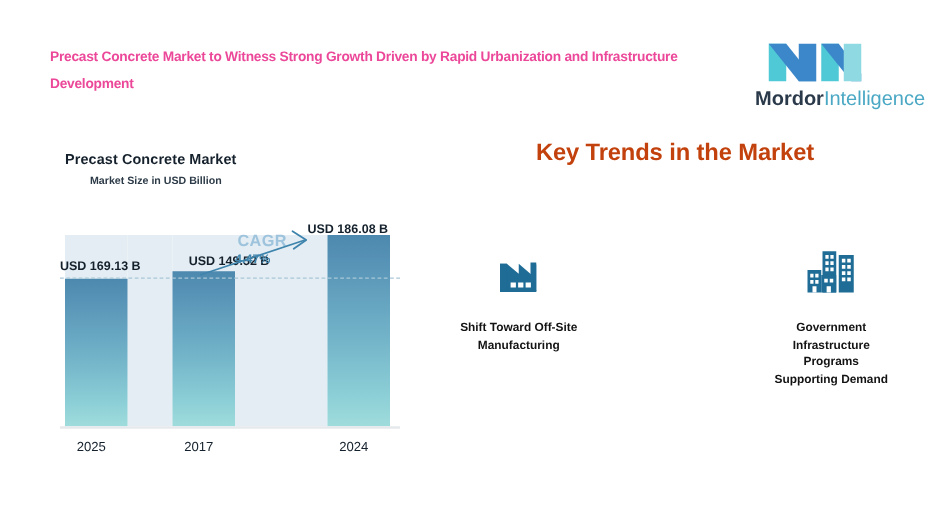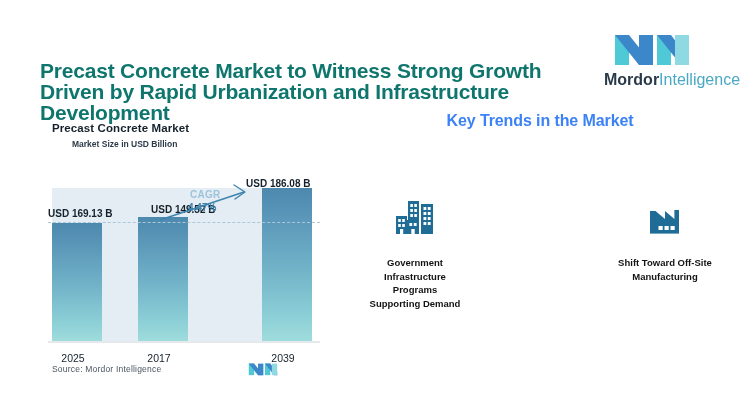--- a/index.html
+++ b/index.html
@@ -20,26 +20,25 @@
   
   #header {
     position: absolute;
     left: 0; top: 0;
     width: 750px; height: 100px;
   }
   #page-title {
     position: absolute;
     left: 40px; top: 36px;
     width: 520px;
-    font-size: 21px;
+    font-size: 11px;
     font-weight: bold;
     line-height: 21px;
     letter-spacing: -0.2px;
-    color: #0f766e;
-    margin-top: 24px;
+    color: #ec4899;
   }
 
   
   #brand-logo {
     position: absolute;
     left: 604px; top: 31px;
     width: 96px; height: 58px;
   }
   #brand-logo .mark {
     position: relative;
@@ -119,21 +118,21 @@
   .tick-label {
     position: absolute;
     font-size: 10.5px;
     font-weight: normal;
     color: #15212c;
     text-align: center;
     white-space: nowrap;
   }
   #cagr-word {
     position: absolute;
-    font-size: 10px;
+    font-size: 13px;
     font-weight: bold;
     color: #9ec3dc;
     letter-spacing: 0.3px;
   }
   #cagr-value {
     position: absolute;
     font-size: 10px;
     font-weight: bold;
     color: #3f84ad;
   }
@@ -166,24 +165,24 @@
   #trends-panel {
     position: absolute;
     left: 360px; top: 112px;
     width: 360px; height: 280px;
   }
   #trends-heading {
     position: absolute;
     left: 0; top: 0;
     width: 360px;
     text-align: center;
-    font-size: 16px;
+    font-size: 19px;
     font-weight: bold;
     letter-spacing: -0.1px;
-    color: #3b82f6;
+    color: #c2410c;
   }
   #trend-cards {
     position: absolute;
     left: 0; top: 82px;
     width: 360px;
     display: flex;
     flex-direction: row;
     justify-content: space-between;
     align-items: flex-start;
   }
@@ -261,92 +260,79 @@
     <div id="cagr-value" style="left:140px; bottom:134px;">4.47%</div>
 
     <svg id="cagr-arrow" viewBox="0 0 272 175">
       <line x1="112" y1="48" x2="196" y2="20" stroke="#3f84ad" stroke-width="1.4"></line>
       <polyline points="186,13 197,20 187,27" fill="none" stroke="#3f84ad" stroke-width="1.4" stroke-linecap="round" stroke-linejoin="round"></polyline>
     </svg>
   </div>
 
   <div class="tick-label" style="left:8px;  top:230px; width:50px;">2025</div>
   <div class="tick-label" style="left:94px; top:230px; width:50px;">2017</div>
-  <div class="tick-label" style="left:218px;top:230px; width:50px;">2039</div>
-
-  <div id="source-row">
-    <div id="source-text">Source:  Mordor Intelligence</div>
-    <div id="source-logo">
-      <svg width="30" height="14" viewBox="0 0 78 36">
-        <polygon points="2,34 2,4 16,4 16,34" fill="#4fc9d6"></polygon>
-        <polygon points="2,4 16,4 40,34 26,34" fill="#3b87c9"></polygon>
-        <polygon points="26,34 26,4 40,4 40,34" fill="#3b87c9"></polygon>
-        <polygon points="44,34 44,4 58,4 58,34" fill="#4fc9d6"></polygon>
-        <polygon points="44,4 58,4 76,28 76,34 68,34" fill="#3b87c9"></polygon>
-        <polygon points="62,34 62,4 76,4 76,34" fill="#8fd9e2"></polygon>
-      </svg>
-    </div>
-  </div>
+  <div class="tick-label" style="left:218px;top:230px; width:50px;">2024</div>
+
 </div>
 
 <div id="trends-panel">
   <div id="trends-heading">Key Trends in the Market</div>
 
   <div id="trend-cards">
-
-    <div class="trend-card">
-      <div class="trend-icon">
-        <svg width="40" height="36" viewBox="0 0 40 36">
-
-          <rect x="26" y="4" width="12" height="30" fill="#1f6d96"></rect>
-          <rect x="28.5" y="7" width="2.8" height="3" fill="#ffffff"></rect>
-          <rect x="32.8" y="7" width="2.8" height="3" fill="#ffffff"></rect>
-          <rect x="28.5" y="12" width="2.8" height="3" fill="#ffffff"></rect>
-          <rect x="32.8" y="12" width="2.8" height="3" fill="#ffffff"></rect>
-          <rect x="28.5" y="17" width="2.8" height="3" fill="#ffffff"></rect>
-          <rect x="32.8" y="17" width="2.8" height="3" fill="#ffffff"></rect>
-          <rect x="28.5" y="22" width="2.8" height="3" fill="#ffffff"></rect>
-          <rect x="32.8" y="22" width="2.8" height="3" fill="#ffffff"></rect>
-
-          <rect x="13" y="1" width="11" height="33" fill="#1f6d96"></rect>
-          <rect x="15.3" y="4" width="2.6" height="3" fill="#ffffff"></rect>
-          <rect x="19.3" y="4" width="2.6" height="3" fill="#ffffff"></rect>
-          <rect x="15.3" y="9" width="2.6" height="3" fill="#ffffff"></rect>
-          <rect x="19.3" y="9" width="2.6" height="3" fill="#ffffff"></rect>
-          <rect x="15.3" y="14" width="2.6" height="3" fill="#ffffff"></rect>
-          <rect x="19.3" y="14" width="2.6" height="3" fill="#ffffff"></rect>
-
-          <rect x="1" y="16" width="11" height="18" fill="#1f6d96"></rect>
-          <rect x="3.2" y="19" width="2.6" height="3" fill="#ffffff"></rect>
-          <rect x="7.2" y="19" width="2.6" height="3" fill="#ffffff"></rect>
-          <rect x="3.2" y="24" width="2.6" height="3" fill="#ffffff"></rect>
-          <rect x="7.2" y="24" width="2.6" height="3" fill="#ffffff"></rect>
-          <rect x="5.0" y="29" width="3.2" height="5" fill="#ffffff"></rect>
-
-          <rect x="12" y="20" width="12" height="14" fill="#1f6d96"></rect>
-          <rect x="14.4" y="23" width="2.8" height="3" fill="#ffffff"></rect>
-          <rect x="18.8" y="23" width="2.8" height="3" fill="#ffffff"></rect>
-          <rect x="16.3" y="29" width="3.4" height="5" fill="#ffffff"></rect>
-        </svg>
-      </div>
-      <div class="trend-label">Government Infrastructure Programs Supporting Demand</div>
-    </div>
 
     <div class="trend-card">
       <div class="trend-icon">
         <svg width="34" height="34" viewBox="0 0 34 34">
           <path d="M2 31 L2 9 L7 9 L7 31 Z
                    M7 18 L7 9 L7.5 9 L17 17 L17 9 L27 17.5 L27 9.5
                    L31 9.5 L31 31 L7 31 Z" fill="#1f6d96"></path>
           <rect x="2" y="9" width="5.5" height="22" fill="#1f6d96"></rect>
           <polygon points="8,31 8,15.5 17.2,22 17.2,15.5 26.4,22 26.4,8 31,8 31,31" fill="#1f6d96"></polygon>
           <rect x="10.5" y="24" width="4.2" height="4" fill="#ffffff"></rect>
           <rect x="16.5" y="24" width="4.2" height="4" fill="#ffffff"></rect>
           <rect x="22.5" y="24" width="4.2" height="4" fill="#ffffff"></rect>
           <rect x="2" y="30" width="29" height="1.6" fill="#1f6d96"></rect>
         </svg>
       </div>
       <div class="trend-label">Shift Toward Off-Site Manufacturing</div>
     </div>
 
+    <div class="trend-card">
+      <div class="trend-icon">
+        <svg width="40" height="36" viewBox="0 0 40 36">
+
+          <rect x="26" y="4" width="12" height="30" fill="#1f6d96"></rect>
+          <rect x="28.5" y="7" width="2.8" height="3" fill="#ffffff"></rect>
+          <rect x="32.8" y="7" width="2.8" height="3" fill="#ffffff"></rect>
+          <rect x="28.5" y="12" width="2.8" height="3" fill="#ffffff"></rect>
+          <rect x="32.8" y="12" width="2.8" height="3" fill="#ffffff"></rect>
+          <rect x="28.5" y="17" width="2.8" height="3" fill="#ffffff"></rect>
+          <rect x="32.8" y="17" width="2.8" height="3" fill="#ffffff"></rect>
+          <rect x="28.5" y="22" width="2.8" height="3" fill="#ffffff"></rect>
+          <rect x="32.8" y="22" width="2.8" height="3" fill="#ffffff"></rect>
+
+          <rect x="13" y="1" width="11" height="33" fill="#1f6d96"></rect>
+          <rect x="15.3" y="4" width="2.6" height="3" fill="#ffffff"></rect>
+          <rect x="19.3" y="4" width="2.6" height="3" fill="#ffffff"></rect>
+          <rect x="15.3" y="9" width="2.6" height="3" fill="#ffffff"></rect>
+          <rect x="19.3" y="9" width="2.6" height="3" fill="#ffffff"></rect>
+          <rect x="15.3" y="14" width="2.6" height="3" fill="#ffffff"></rect>
+          <rect x="19.3" y="14" width="2.6" height="3" fill="#ffffff"></rect>
+
+          <rect x="1" y="16" width="11" height="18" fill="#1f6d96"></rect>
+          <rect x="3.2" y="19" width="2.6" height="3" fill="#ffffff"></rect>
+          <rect x="7.2" y="19" width="2.6" height="3" fill="#ffffff"></rect>
+          <rect x="3.2" y="24" width="2.6" height="3" fill="#ffffff"></rect>
+          <rect x="7.2" y="24" width="2.6" height="3" fill="#ffffff"></rect>
+          <rect x="5.0" y="29" width="3.2" height="5" fill="#ffffff"></rect>
+
+          <rect x="12" y="20" width="12" height="14" fill="#1f6d96"></rect>
+          <rect x="14.4" y="23" width="2.8" height="3" fill="#ffffff"></rect>
+          <rect x="18.8" y="23" width="2.8" height="3" fill="#ffffff"></rect>
+          <rect x="16.3" y="29" width="3.4" height="5" fill="#ffffff"></rect>
+        </svg>
+      </div>
+      <div class="trend-label">Government Infrastructure Programs Supporting Demand</div>
+    </div>
+
 
   </div>
 </div>
 
 </body></html>

